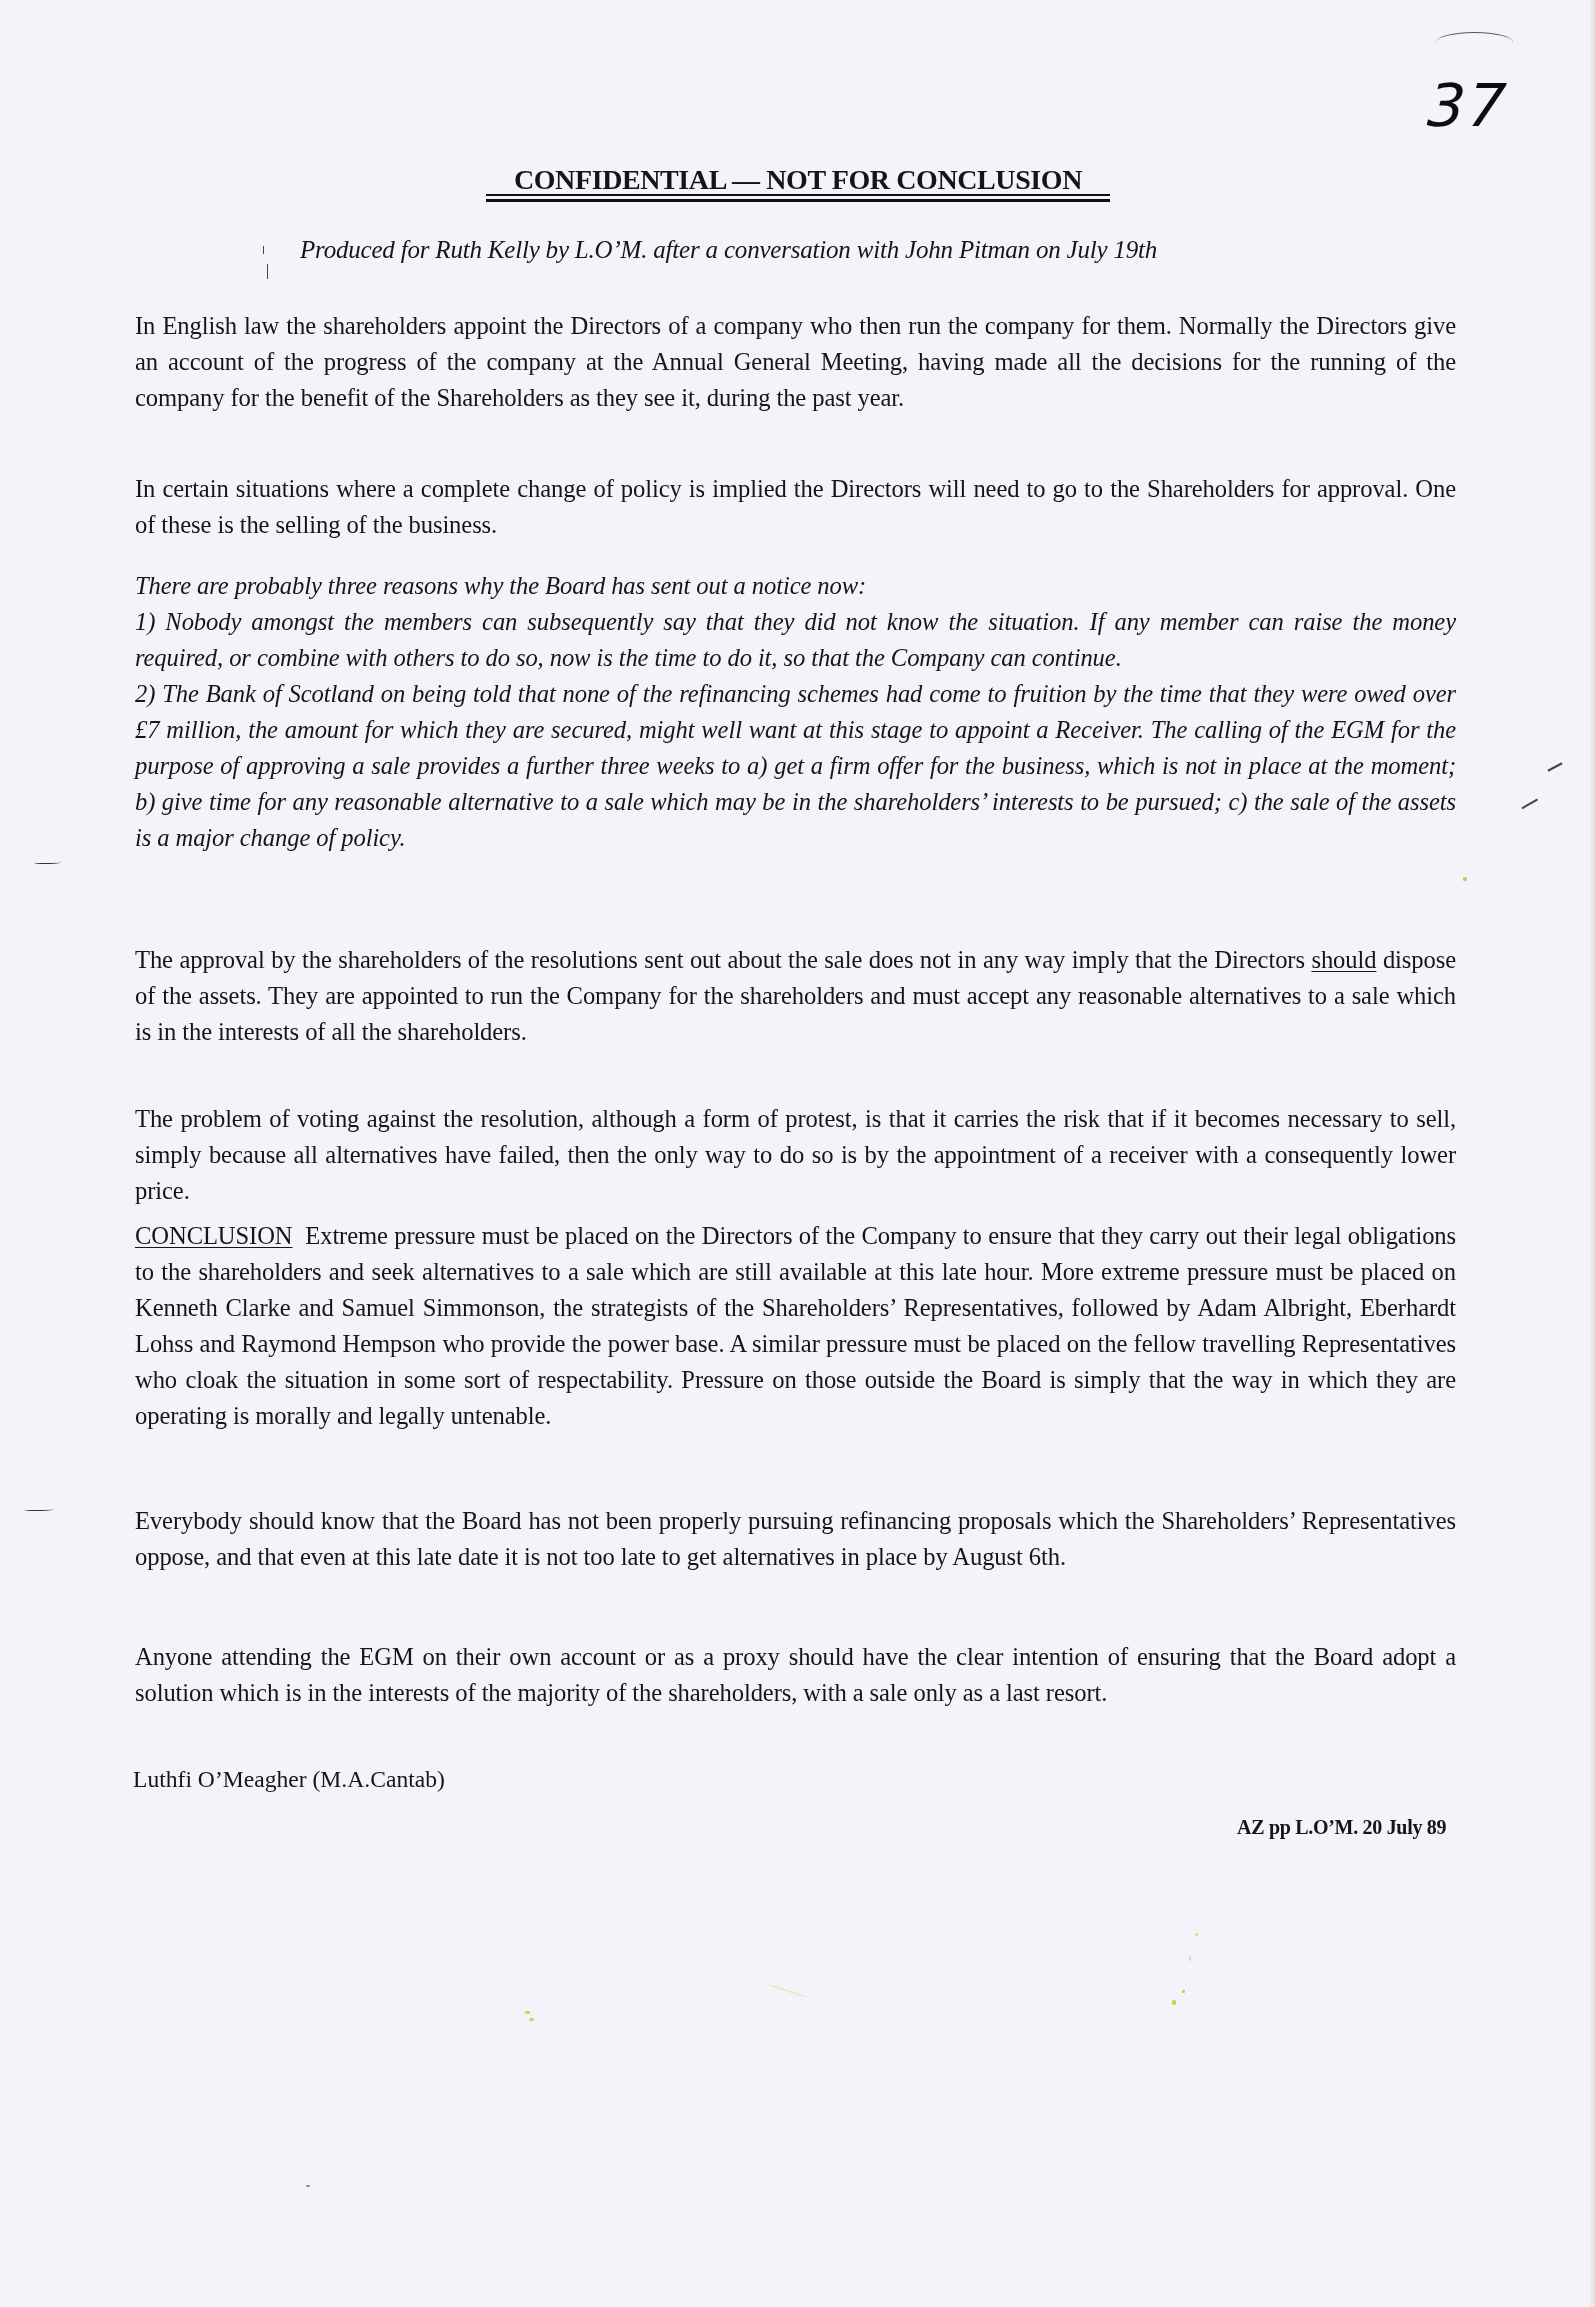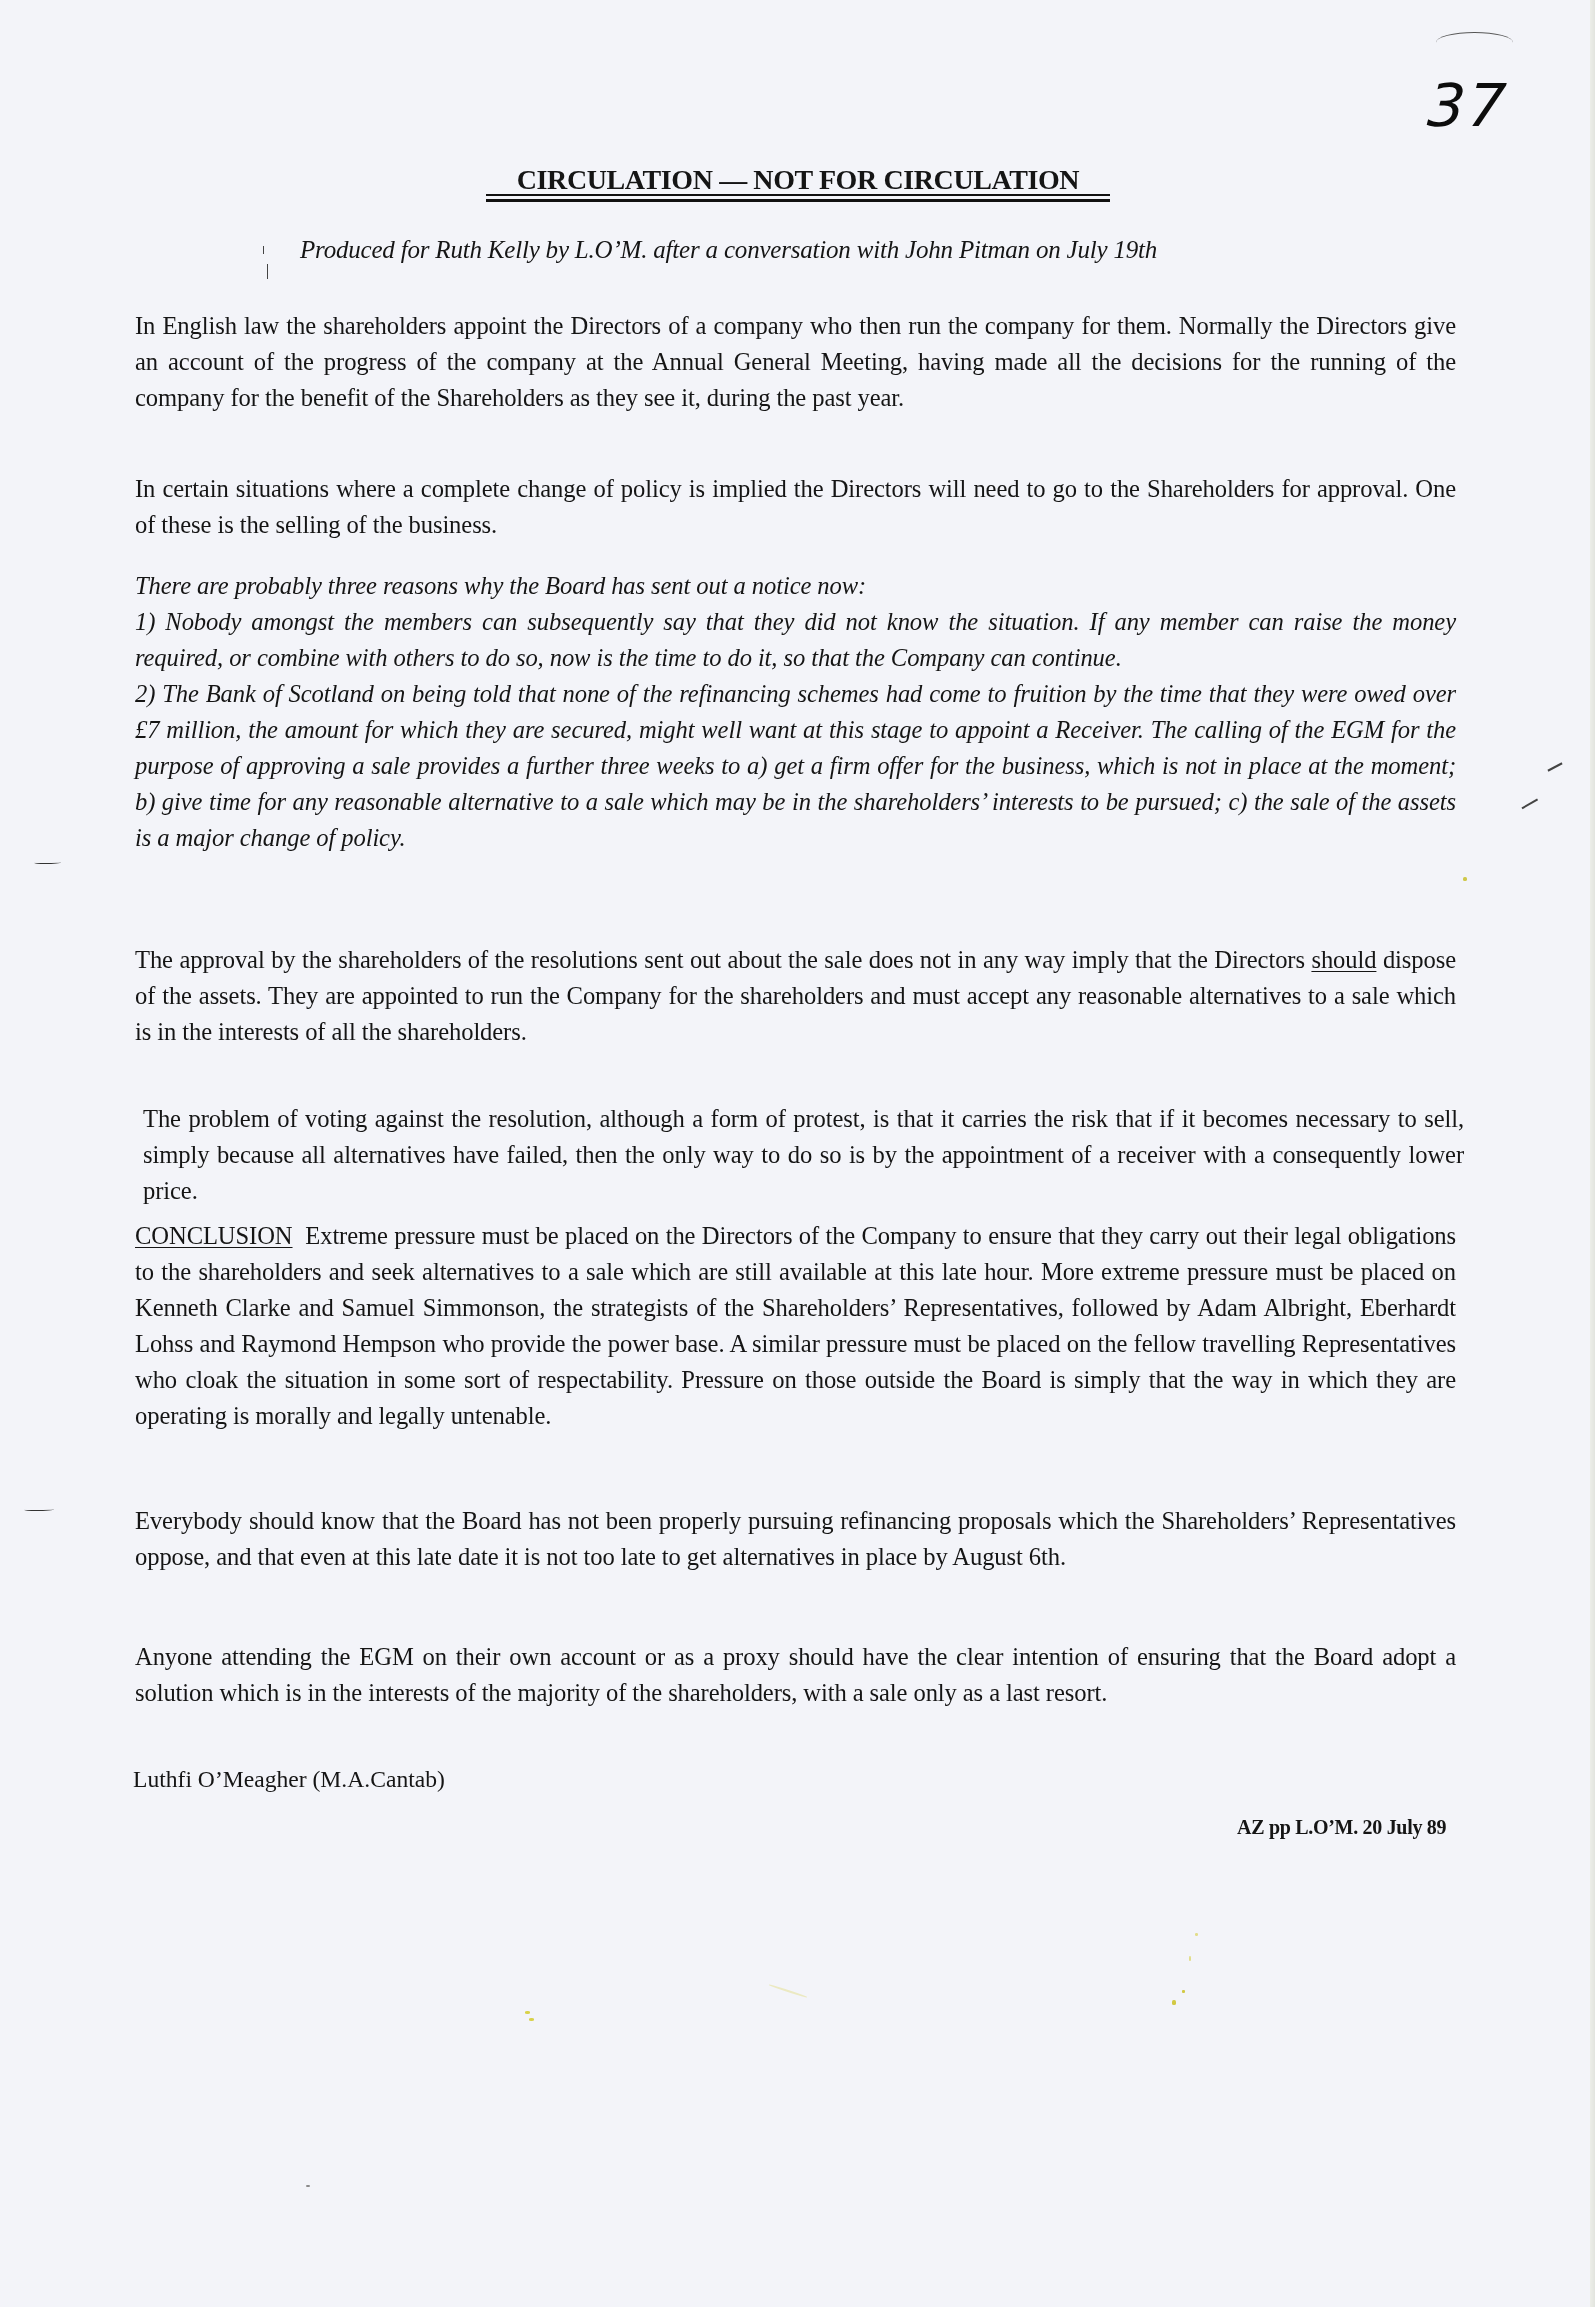--- a/index.html
+++ b/index.html
@@ -57,21 +57,21 @@
   .speck { position: absolute; border-radius: 40%; }
 </style>
 </head>
 <body>
 
 <div class="edge-strip"></div>
 
 <div class="arc-mark"></div>
 <div class="page-number">37</div>
 
-<div class="title">CIRCULATION — NOT FOR CIRCULATION</div>
+<div class="title">CONFIDENTIAL — NOT FOR CONCLUSION</div>
 <div class="title-rule" style="top:194px;height:2px;"></div>
 <div class="title-rule" style="top:199px;height:2.7px;"></div>
 
 <div class="tick-mark" style="left:263px;top:246px;height:8px;"></div>
 <div class="tick-mark" style="left:267px;top:264px;height:15px;"></div>
 
 <div class="subtitle">Produced for Ruth Kelly by L.O’M. after a conversation with John Pitman on July 19th</div>
 
 <div class="para" style="top:308px;">
   <span>In English law the shareholders appoint the Directors of a company who then run the company for them. Normally the Directors give an account of the progress of the company at the Annual General Meeting, having made all the decisions for the running of the company for the benefit of the Shareholders as they see it, during the past year.</span>
@@ -84,21 +84,21 @@
 <div class="para" style="top:568px;">
   <span class="line">There are probably three reasons why the Board has sent out a notice now:</span>
   <span class="line">1)  Nobody amongst the members can subsequently say that they did not know the situation. If any member can raise the money required, or combine with others to do so, now is the time to do it, so that the Company can continue.</span>
   <span class="line">2)  The Bank of Scotland on being told that none of the refinancing schemes had come to fruition by the time that they were owed over £7 million, the amount for which they are secured, might well want at this stage to appoint a Receiver. The calling of the EGM for the purpose of approving a sale provides a further three weeks to a) get a firm offer for the business, which is not in place at the moment; b) give time for any reasonable alternative to a sale which may be in the shareholders’ interests to be pursued; c) the sale of the assets is a major change of policy.</span>
 </div>
 
 <div class="para" style="top:942px;">
   <span>The approval by the shareholders of the resolutions sent out about the sale does not in any way imply that the Directors </span><span class="underline">should</span><span> dispose of the assets. They are appointed to run the Company for the shareholders and must accept any reasonable  alternatives to a sale which is in the interests of all the shareholders.</span>
 </div>
 
-<div class="para" style="top:1101px;margin-left:8px;">
+<div class="para" style="top:1101px;">
   <span>The problem of voting against the resolution, although a form of protest, is that it carries the risk that if it becomes necessary to sell, simply because all alternatives have failed, then the only way to do so is by the appointment of a receiver with a consequently lower price.</span>
 </div>
 
 <div class="para" style="top:1218px;">
   <span class="underline">CONCLUSION</span><span style="white-space:pre-wrap;">  Extreme pressure must be placed on the Directors of the Company to ensure that they carry out their legal obligations to the shareholders and seek alternatives to a sale which are still available at this late hour. More extreme pressure must be placed on Kenneth Clarke and Samuel Simmonson, the strategists of the Shareholders’ Representatives, followed by Adam Albright, Eberhardt Lohss and Raymond Hempson who provide the power base. A similar pressure must be placed on the fellow travelling Representatives who cloak the situation in some sort of respectability. Pressure on those outside the Board is simply that the way in which they are operating is morally and legally untenable.</span>
 </div>
 
 <div class="para" style="top:1503px;">
   <span>Everybody should know that the Board has not been properly pursuing refinancing proposals which the Shareholders’ Representatives oppose, and that even at this late date it is not too late to get alternatives in place by August 6th.</span>
 </div>

